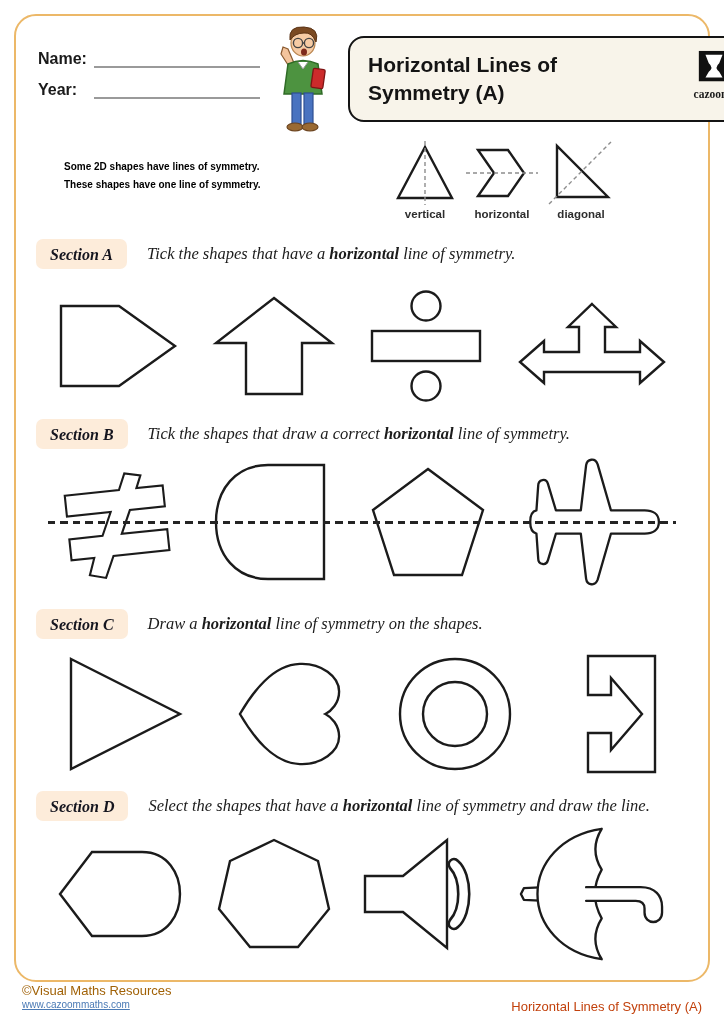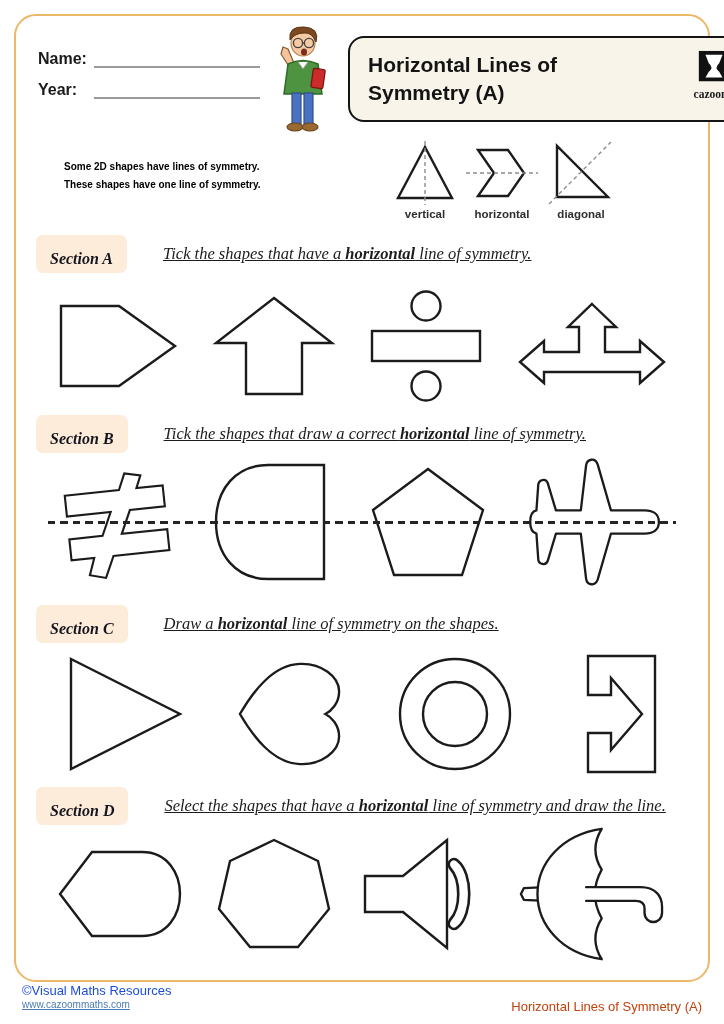--- a/index.html
+++ b/index.html
@@ -25,46 +25,46 @@
   .logo{position:absolute;right:16px;top:12px;width:56px;text-align:center;}
   .logo-text{font-family:"Liberation Serif",serif;font-weight:bold;font-size:11.5px;margin-top:-2px;}
   
   .intro{position:absolute;left:64px;top:158px;font-size:10px;font-weight:bold;line-height:1.8;color:#000000;}
   .examples{position:absolute;left:394px;top:141px;display:flex;gap:10px;}
   .example{display:flex;flex-direction:column;align-items:center;}
   .example-label{font-size:11.5px;font-weight:bold;color:#2e2e2e;margin-top:3px;}
   
   .sec-head{position:absolute;left:36px;display:flex;align-items:center;height:30px;}
   .badge{
-    background:#fdecda;border-radius:7px;padding:15px 14px 5px 14px;
+    background:#fdecda;border-radius:7px;padding:7px 14px 5px 14px;
     font-family:"Liberation Serif",serif;font-style:italic;font-weight:bold;
     font-size:16px;color:#15151f;
   }
   .instr{
-    margin-left:36px;font-family:"Liberation Serif",serif;font-style:italic;
-    font-size:16.5px;color:#1c1c1c;text-decoration:underline;
+    margin-left:20px;font-family:"Liberation Serif",serif;font-style:italic;
+    font-size:16.5px;color:#1c1c1c;
   }
   .instr b{font-weight:bold;}
   .shape-row{
     position:absolute;left:40px;width:644px;display:flex;
     justify-content:space-around;align-items:center;
   }
   .shape-cell{display:flex;justify-content:center;align-items:center;}
   .dash-line{
     position:absolute;left:8px;right:8px;top:50%;height:3px;margin-top:-1px;
     background:repeating-linear-gradient(90deg,#242424 0 7px,transparent 7px 12.5px);
     z-index:3;
   }
   svg.shape{overflow:visible;}
   .outline{fill:#ffffff;stroke:#1b1b1b;stroke-width:2.4;stroke-linejoin:miter;}
   .outline-round{fill:#ffffff;stroke:#1b1b1b;stroke-width:2.6;stroke-linejoin:round;stroke-linecap:round;}
   .guide{stroke:#8d8d8d;stroke-width:1.4;stroke-dasharray:4 3;fill:none;}
   .neq{transform:rotate(-6deg);}
   
-  .foot-copy{position:absolute;left:22px;top:983px;font-size:13px;color:#1d4ed8;}
+  .foot-copy{position:absolute;left:22px;top:983px;font-size:13px;color:#a16207;}
   .foot-link{position:absolute;left:22px;top:999px;font-size:10px;color:#4a7ab5;text-decoration:underline;cursor:pointer;}
   .foot-right{position:absolute;right:22px;top:999px;font-size:13px;color:#c2410c;}
 </style>
 </head>
 <body>
 
 <div class="panel"></div>
 
 <div class="fields">
   <div class="field-row">

